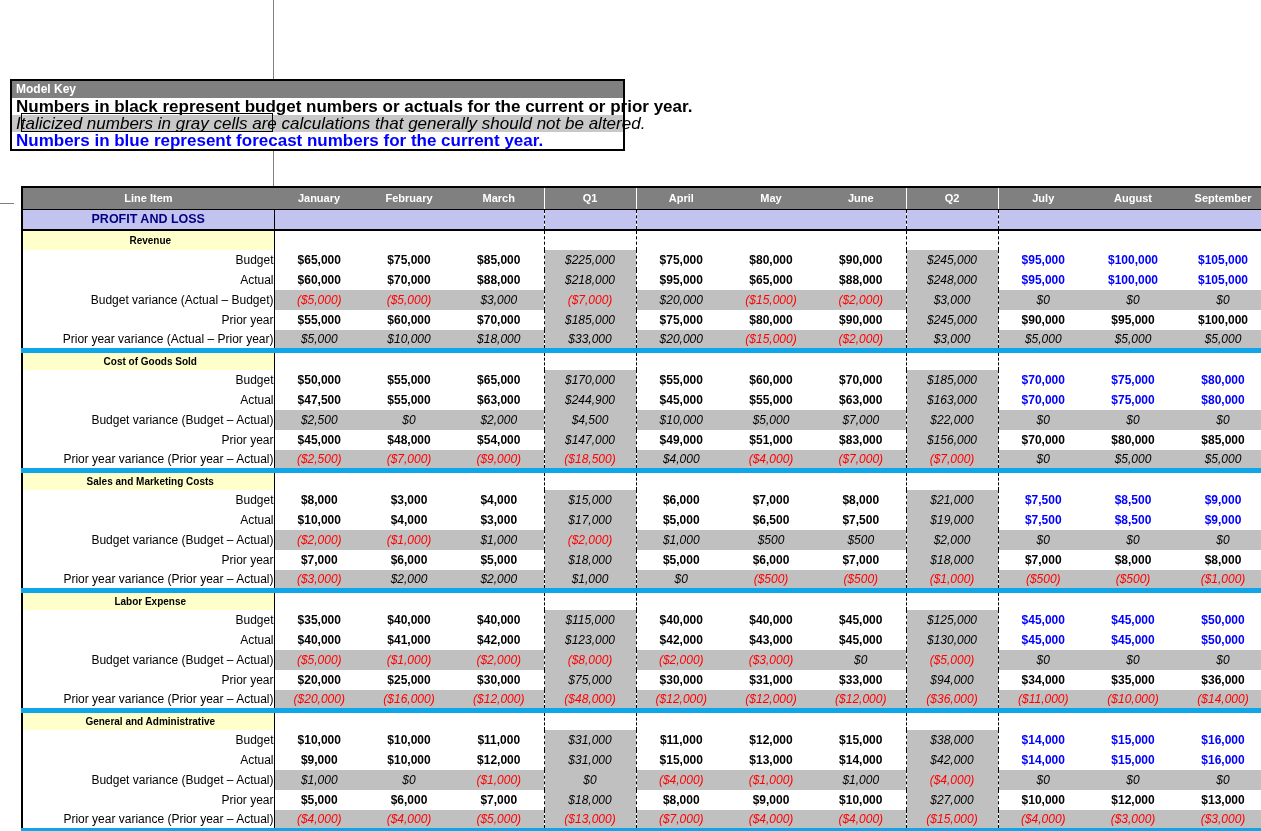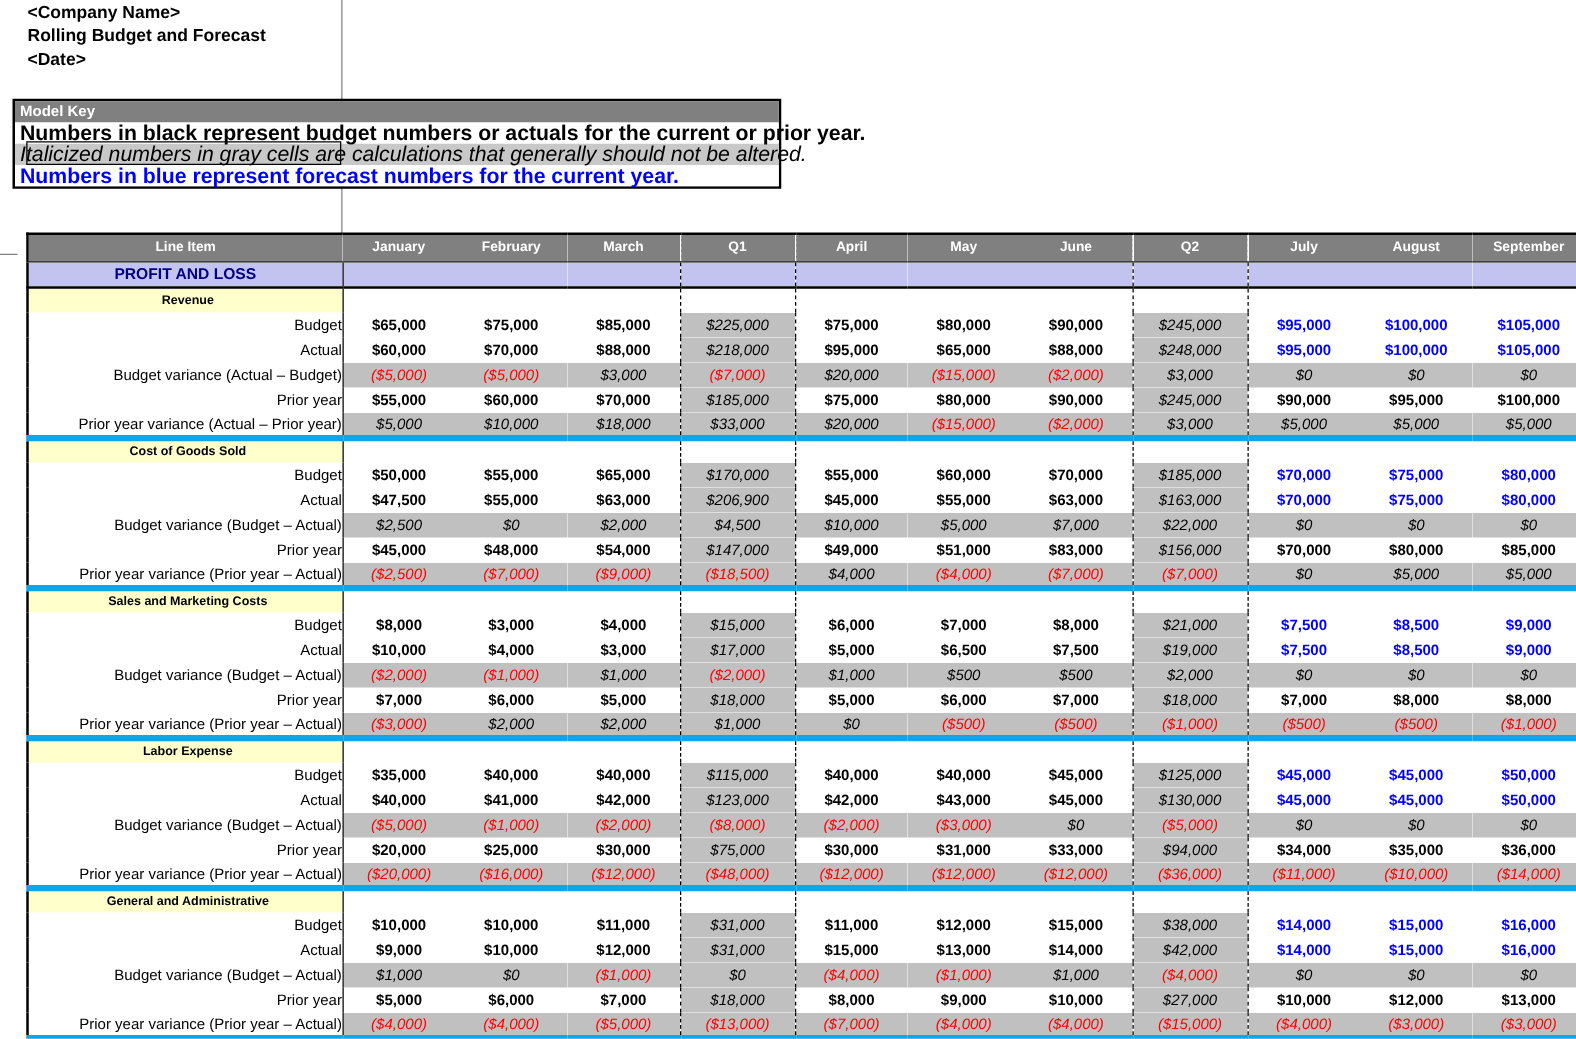--- a/index.html
+++ b/index.html
@@ -96,25 +96,20 @@
   tr.section td.label.outer{border-left:2px solid #000;}
 </style>
 </head>
 <body>
 
 <div id="stage">
 
   <div class="pagebreak-v"></div>
   <div class="pagebreak-h"></div>
 
-  <div class="titleblock">
-    <div>&lt;Company Name&gt;</div>
-    <div>Rolling Budget and Forecast</div>
-    <div>&lt;Date&gt;</div>
-  </div>
 
   <div class="modelkey">
     <div class="mk-row mk-head">Model Key</div>
     <div class="mk-row mk-black">Numbers in black represent budget numbers or actuals for the current or prior year.</div>
     <div class="mk-row mk-gray">Italicized numbers in gray cells are calculations that generally should not be altered.</div>
     <div class="mk-row mk-blue">Numbers in blue represent forecast numbers for the current year.</div>
   </div>
   <div class="mk-bluebox"></div>
 
   <div class="sheet">
@@ -274,21 +269,21 @@
             <td class="num qtr v-calc">$185,000</td>
             <td class="num plain v-blue">$70,000</td>
             <td class="num plain v-blue">$75,000</td>
             <td class="num plain v-blue">$80,000</td>
           </tr>
           <tr>
             <td class="label outer">Actual</td>
             <td class="num plain v-black">$47,500</td>
             <td class="num plain v-black">$55,000</td>
             <td class="num plain v-black">$63,000</td>
-            <td class="num qtr v-calc">$206,900</td>
+            <td class="num qtr v-calc">$244,900</td>
             <td class="num plain v-black">$45,000</td>
             <td class="num plain v-black">$55,000</td>
             <td class="num plain v-black">$63,000</td>
             <td class="num qtr v-calc">$163,000</td>
             <td class="num plain v-blue">$70,000</td>
             <td class="num plain v-blue">$75,000</td>
             <td class="num plain v-blue">$80,000</td>
           </tr>
           <tr>
             <td class="label outer">Budget variance (Budget – Actual)</td>

